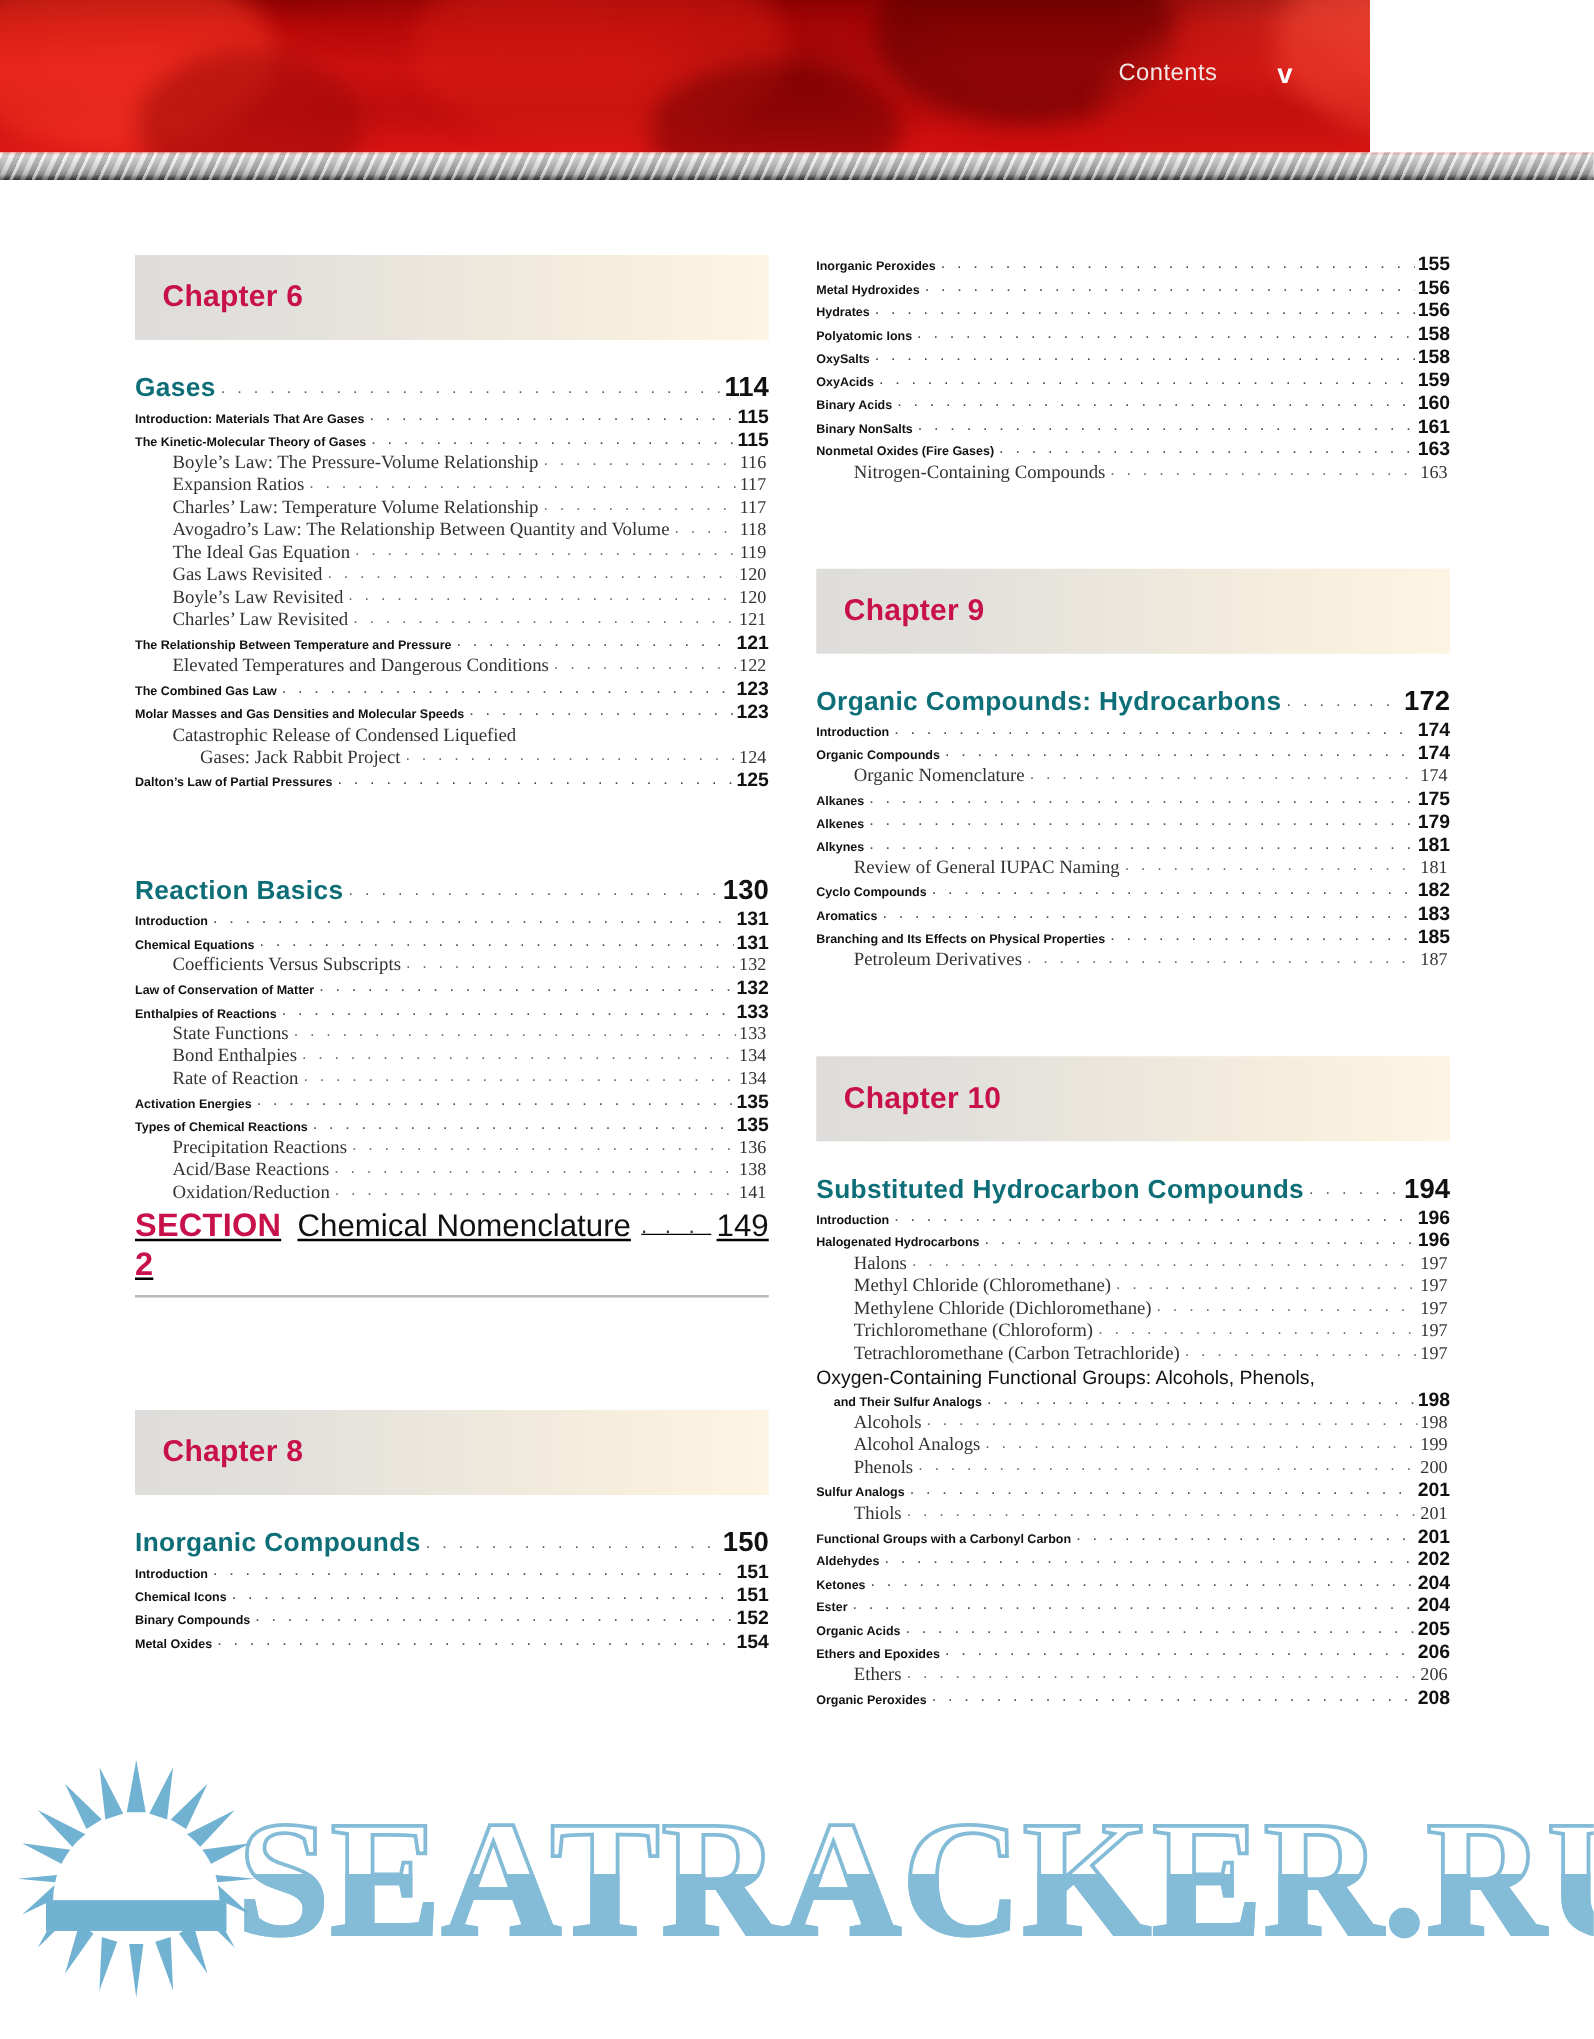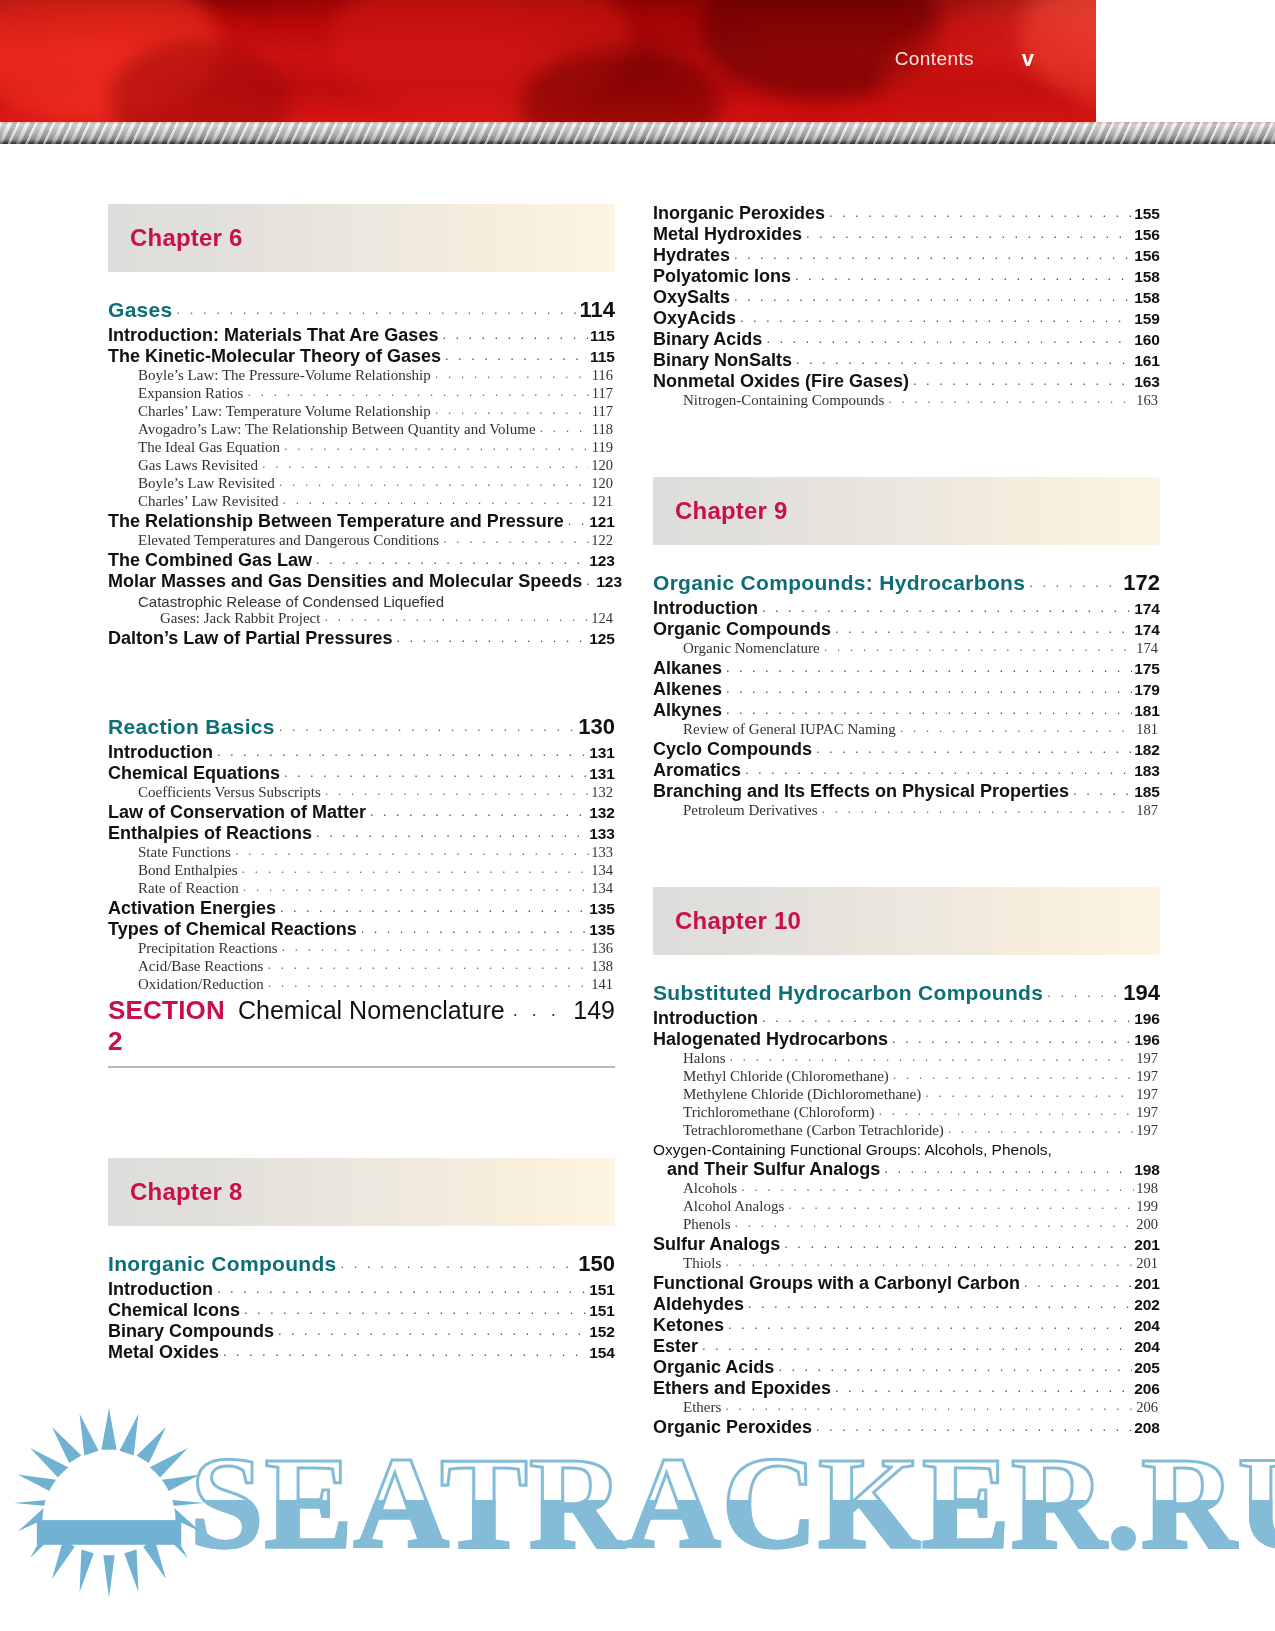--- a/index.html
+++ b/index.html
@@ -88,40 +88,40 @@
   .toc-row .pg{ white-space:nowrap; text-align:right; }
 
   
   .lvl-title{ margin-bottom:5px; }
   .lvl-title .t{ color:#0d6e77; font-size:21px; font-weight:bold; letter-spacing:.3px; }
   .lvl-title .pg{ color:#111; font-size:22px; font-weight:bold; }
   .lvl-title .leader{ letter-spacing:3px; color:#5a5a5a; transform:translateY(-3px); }
 
   
   .lvl-1{ margin-bottom:3px; }
-  .lvl-1 .t{ color:#111; font-size:18px; font-weight:bold; }
+  .lvl-1 .t{ color:#111; font-size:10px; font-weight:bold; }
   .lvl-1 .pg{ color:#111; font-size:15.5px; font-weight:bold; }
   .lvl-1 .leader{ letter-spacing:2.9px; transform:translateY(-2px); }
 
   
   .lvl-2{ margin-bottom:3px; padding-left:30px; width:507px; }
   .lvl-2 .t{ color:#333; font-size:15px; font-family:"Liberation Serif", serif; }
   .lvl-2 .pg{ color:#333; font-size:14.5px; font-family:"Liberation Serif", serif; padding-right:2px; }
   .lvl-2 .leader{ letter-spacing:2.9px; transform:translateY(-2px); color:#6a6a6a; }
 
   
-  .wrap-first{ padding-left:30px; color:#333; font-size:15px; font-family:Liberation Sans, sans-serif; margin-bottom:1px; }
+  .wrap-first{ padding-left:30px; color:#333; font-size:15px; font-family:Liberation Serif, serif; margin-bottom:1px; }
   .wrap-first-1{ color:#111; font-size:15.5px; font-weight:normal; margin-bottom:1px; }
   .lvl-2.cont{ padding-left:52px; width:507px; }
   .lvl-1.cont{ padding-left:14px; width:507px; }
 
   
   .section-head{
     margin-bottom:4px;
-    display:flex; align-items:baseline; width:507px;
+    display:flex; align-items:baseline; width:507px;text-decoration:underline;
   }
   .section-head .sec-num{ color:#c8104a; font-size:26px; font-weight:bold; letter-spacing:.2px; }
   .section-head .sec-title{ color:#111; font-size:25px; margin-left:13px; white-space:nowrap; }
   .section-head .leader{
     flex:1 1 auto; overflow:hidden; white-space:nowrap;
     color:#333; font-size:18px; letter-spacing:4.5px; margin:0 4px 0 8px;
     transform:translateY(-3px);
   }
   .section-head .sec-pg{ color:#111; font-size:25px; }
   .section-rule{

